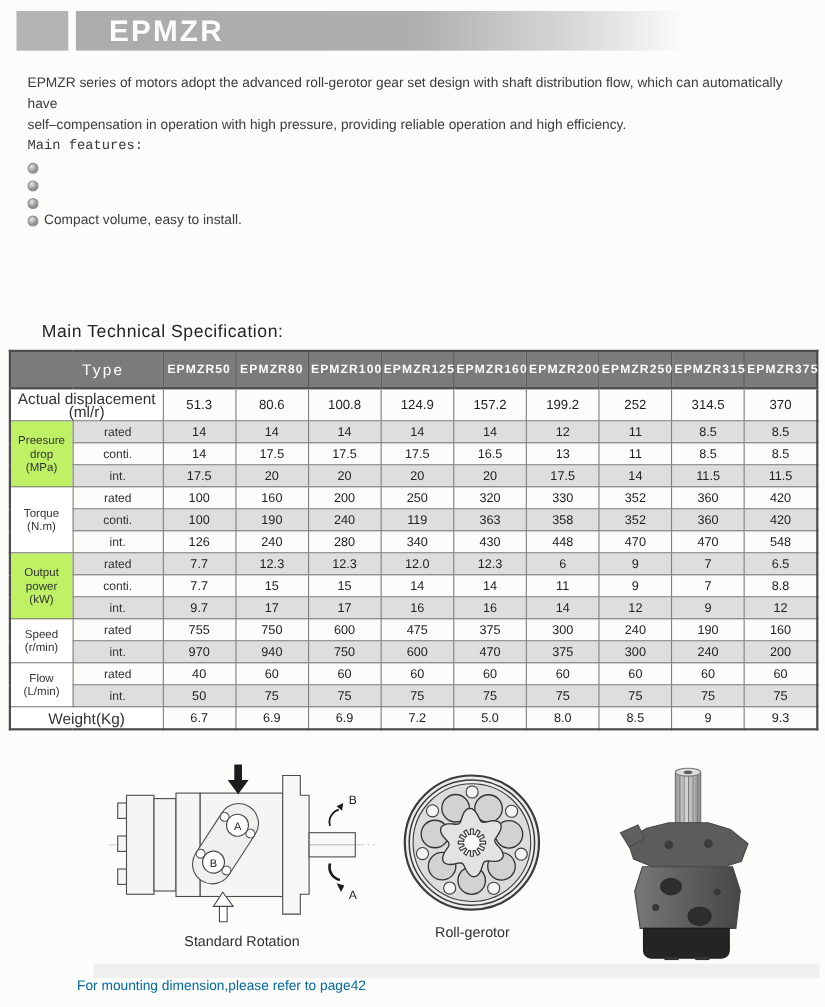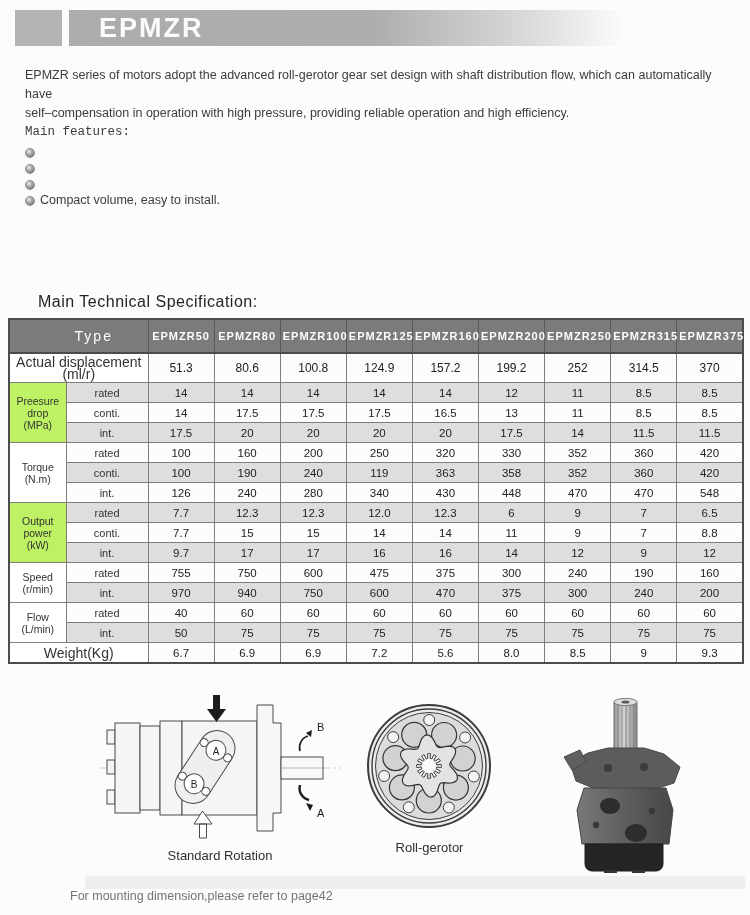--- a/index.html
+++ b/index.html
@@ -76,21 +76,21 @@
   
   .fig{color:#333;}
   .fig-caption{font-size:13px;color:#2f2f2f;text-align:center;}
   .cap-rotation{left:95px;top:848px;width:250px;}
   .cap-gerotor{left:362px;top:840px;width:135px;}
   .fig-rotation{left:95px;top:693px;width:250px;height:150px;}
   .fig-gerotor{left:362px;top:698px;width:135px;height:138px;}
   .fig-motor{left:552px;top:693px;width:145px;height:180px;}
 
   .bottom-band{left:85px;top:876px;width:660px;height:13px;background:#efefee;}
-  .footer-note{left:70px;top:889px;font-size:12.5px;color:#737373;}
+  .footer-note{left:70px;top:889px;font-size:12.5px;color:#0369a1;}
 </style>
 </head>
 <body>
 
 <div class="abs hdr-square"></div>
 <div class="abs hdr-band">
   <span class="hdr-brand">EPMZR</span>
 </div>
 
 <div class="abs intro">
@@ -326,21 +326,21 @@
           <td class="val">75</td>
           <td class="val">75</td>
           <td class="val">75</td>
         </tr>
         <tr>
           <th class="grp full" rowspan="1" colspan="2">Weight(Kg)</th>
           <td class="val">6.7</td>
           <td class="val">6.9</td>
           <td class="val">6.9</td>
           <td class="val">7.2</td>
-          <td class="val">5.6</td>
+          <td class="val">5.0</td>
           <td class="val">8.0</td>
           <td class="val">8.5</td>
           <td class="val">9</td>
           <td class="val">9.3</td>
         </tr>
       </tbody>
   </table>
 </div>
 
 <div class="abs fig fig-rotation">

